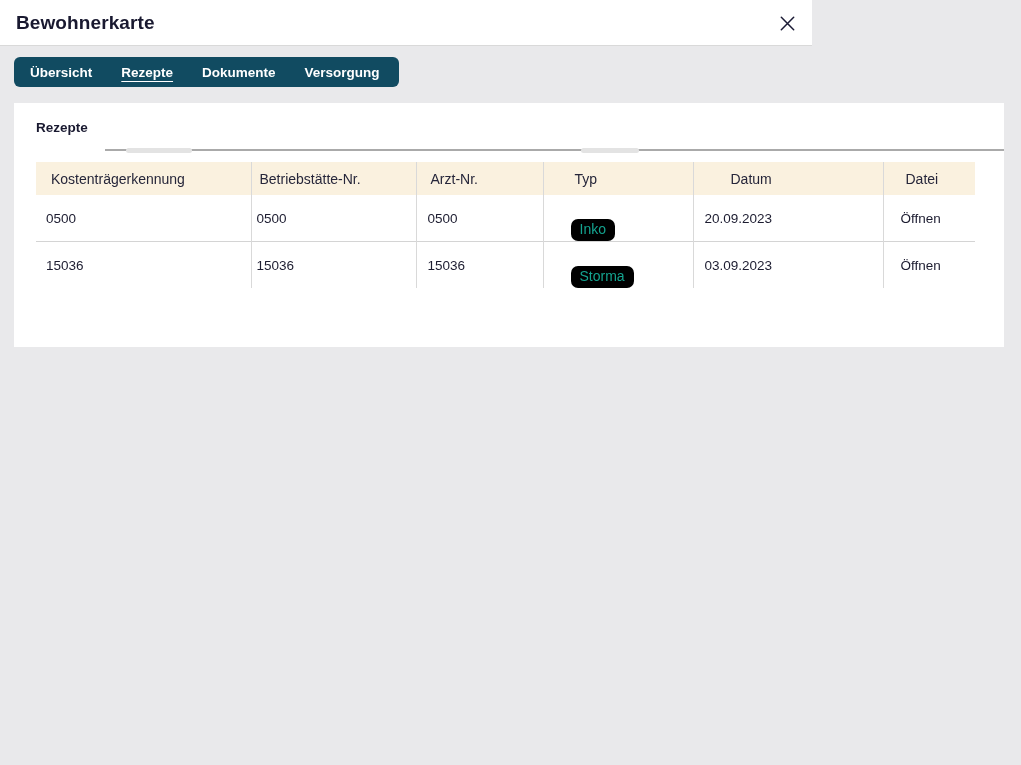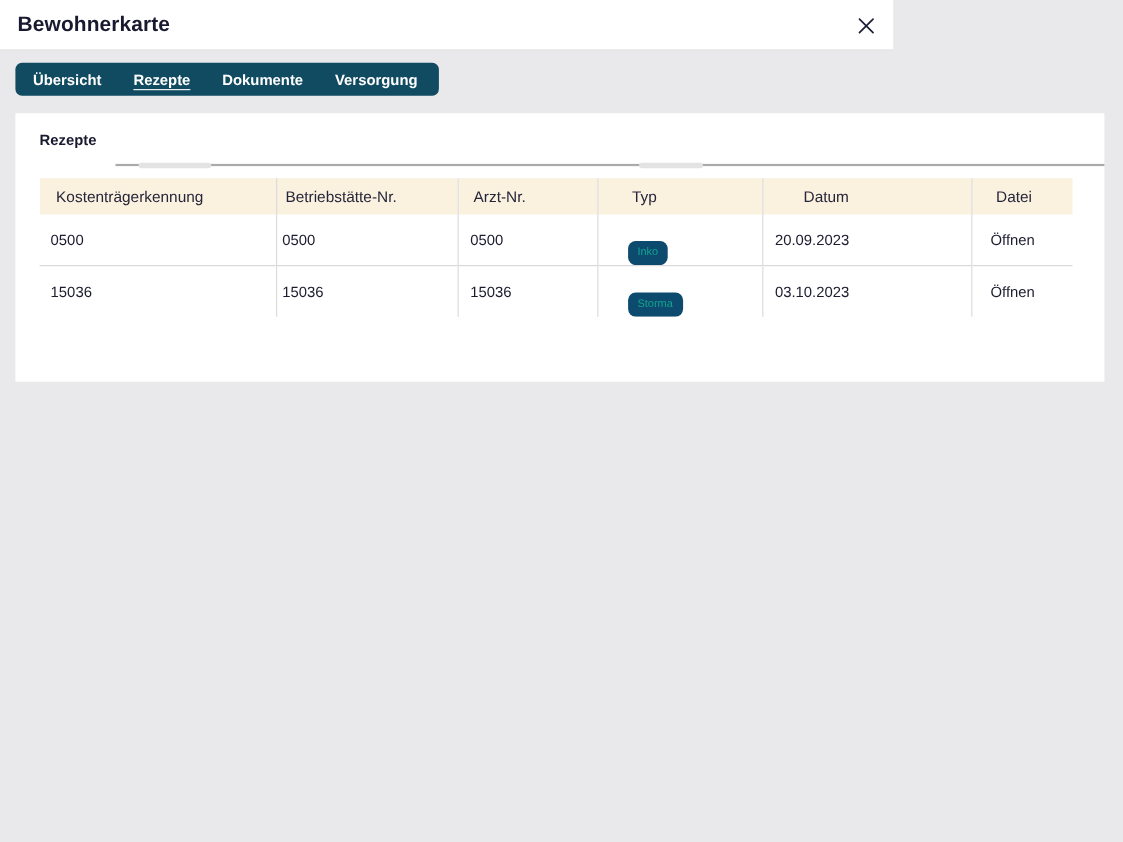--- a/index.html
+++ b/index.html
@@ -115,25 +115,25 @@
   .rezepte-table td:nth-child(3) { padding-left: 11px; }
   .rezepte-table th:nth-child(4) { padding-left: 31px; }
   .rezepte-table td:nth-child(4) { padding-left: 27px; }
   .rezepte-table th:nth-child(5) { padding-left: 37px; }
   .rezepte-table td:nth-child(5) { padding-left: 11px; }
   .rezepte-table th:nth-child(6) { padding-left: 22px; }
   .rezepte-table td:nth-child(6) { padding-left: 17px; }
 
   .badge {
     display: inline-block;
-    background: #0c4a6e;
+    background: #000000;
     color: #14a38f;
     border-radius: 7px;
     padding: 3px 9px 4px 9px;
-    font-size: 10px;
+    font-size: 14px;
     line-height: 15px;
     margin-top: 24px;
   }
   .open-link { cursor: pointer; }
 </style>
 </head>
 <body>
 
 <div class="titlebar">
   <div class="title">Bewohnerkarte</div>
@@ -184,18 +184,18 @@
         <td>0500</td>
         <td><span class="badge">Inko</span></td>
         <td>20.09.2023</td>
         <td><span class="open-link">Öffnen</span></td>
       </tr>
       <tr>
         <td>15036</td>
         <td>15036</td>
         <td>15036</td>
         <td><span class="badge">Storma</span></td>
-        <td>03.10.2023</td>
+        <td>03.09.2023</td>
         <td><span class="open-link">Öffnen</span></td>
       </tr>
     </tbody>
   </table>
 </div>
 
 </body></html>

